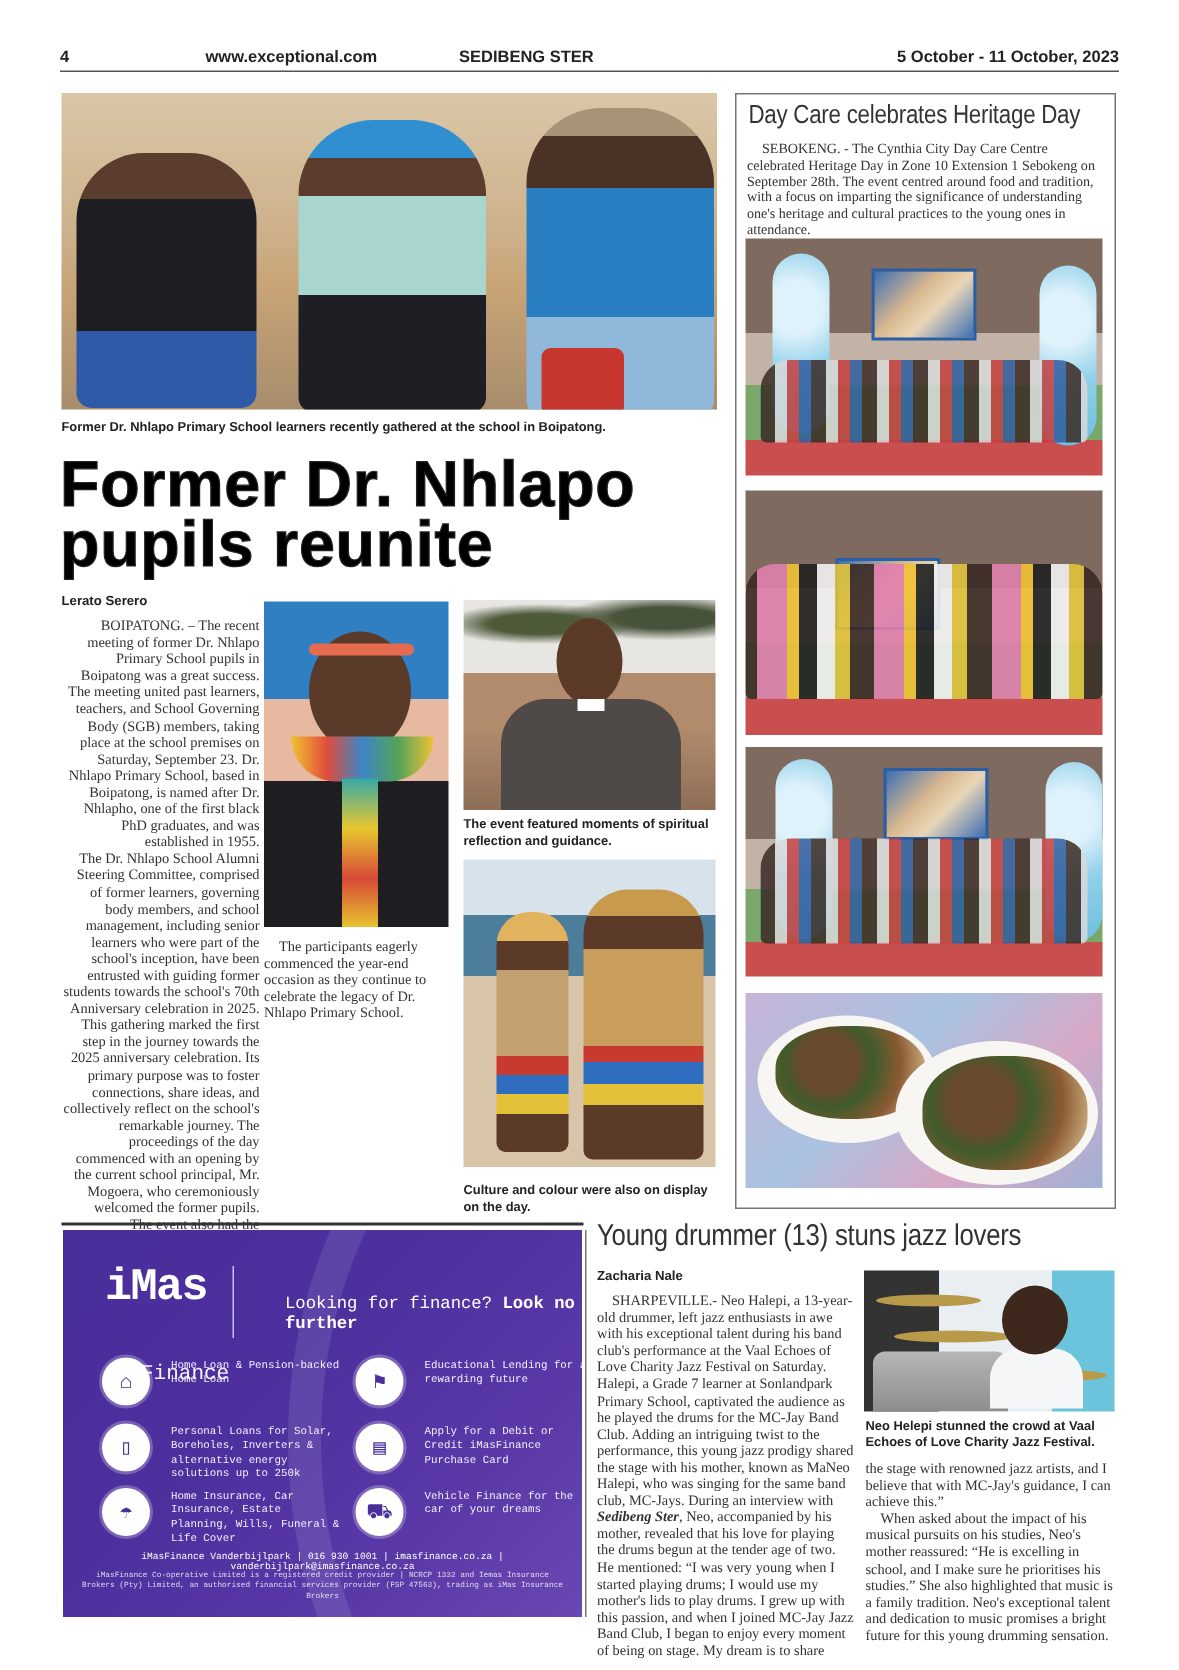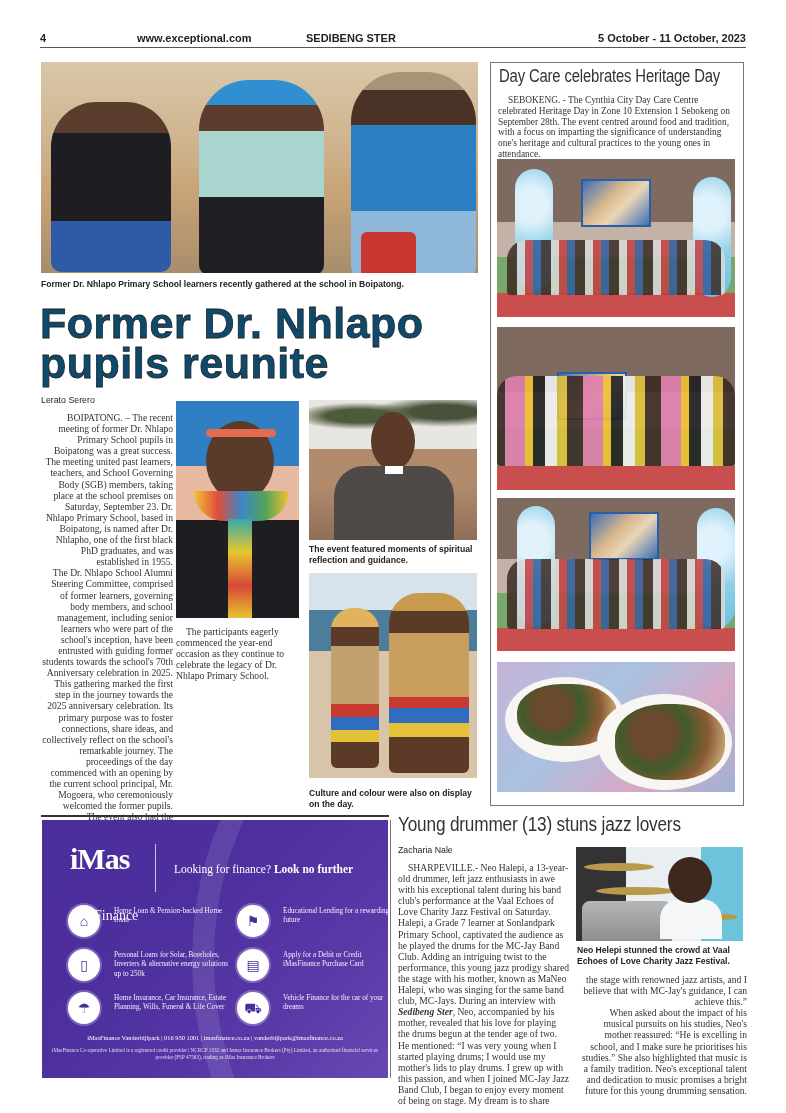--- a/index.html
+++ b/index.html
@@ -50,41 +50,41 @@
   .ph-drum { background: linear-gradient(90deg,#333 0 30%,#e8eef2 30% 75%,#6cc4dc 75%); }
   .ph-drum .cym { position:absolute; height:8px; border-radius:50%; background:#b99a4a; }
   .ph-drum .kit { position:absolute; left:6px; bottom:0; width:90px; height:40px; background: linear-gradient(180deg,#b6b6b6,#8d8d8d); border-radius:8px 8px 0 0; }
   .ph-drum .boy { position:absolute; left:92px; top:10px; width:44px; height:46px; border-radius:50%; background:#3e281d; }
   .ph-drum .shirt { position:absolute; left:84px; top:52px; width:62px; height:40px; border-radius:20px 20px 0 0; background:#f4f6f7; }
 
   
   .cap { position:absolute; font-family: "Liberation Sans", sans-serif; font-weight: bold; font-size: 8.6px; line-height: 11px; color: #222; }
 
   
-  .h1 { position:absolute; left:40px; top:303px; width:440px; font-family: "Liberation Sans", sans-serif; font-weight: 900; font-size: 43px; line-height: 40px; letter-spacing: 0.5px; color: #0c4a6e; -webkit-text-stroke: 0.8px #242424; }
-  .byline { position:absolute; font-family: "Liberation Sans", sans-serif; font-weight: normal; font-size: 8.8px; color: #222; }
+  .h1 { position:absolute; left:40px; top:303px; width:440px; font-family: "Liberation Sans", sans-serif; font-weight: 900; font-size: 43px; line-height: 40px; letter-spacing: 0.5px; color: #000000; -webkit-text-stroke: 0.8px #242424; }
+  .byline { position:absolute; font-family: "Liberation Sans", sans-serif; font-weight: bold; font-size: 8.8px; color: #222; }
 
   .col-text { position:absolute; font-size: 9.6px; line-height: 11.1px; color: #333; text-align: left; }
   .col-text p { text-indent: 10px; }
 
   
   .dc-box { position:absolute; left:490px; top:62px; width:254px; height:744px; border: 1px solid #777; }
   .dc-title { position:absolute; left:499px; top:66px; font-family: "Liberation Sans", sans-serif; font-weight: normal; font-size: 17.5px; color: #333; transform: scaleX(0.85); transform-origin: left; letter-spacing: -0.2px; }
   .jazz-title { position:absolute; left:398px; top:813px; font-family: "Liberation Sans", sans-serif; font-size: 20px; color: #333; transform: scaleX(0.86); transform-origin: left; letter-spacing: -0.2px; }
 
   .rule-v { position:absolute; background:#777; width:1px; }
   .rule-h { position:absolute; background:#333; height:2px; }
 
   
-  .ad { position:absolute; left:42px; top:820px; width:346px; height:258px; background: linear-gradient(135deg,#4a2e9a 0%,#4d2f9e 40%,#5b3aa8 75%,#6a48b3 100%); overflow:hidden; font-family: Liberation Serif, serif; color:#fff; }
+  .ad { position:absolute; left:42px; top:820px; width:346px; height:258px; background: linear-gradient(135deg,#4a2e9a 0%,#4d2f9e 40%,#5b3aa8 75%,#6a48b3 100%); overflow:hidden; font-family: Liberation Mono, monospace; color:#fff; }
   .ad .swoosh { position:absolute; left:150px; top:-120px; width:360px; height:520px; border-radius:50%; border: 22px solid rgba(255,255,255,0.10); }
   .ad .logo-i { position:absolute; left:28px; top:22px; font-size:30px; font-weight:bold; letter-spacing:-1px; }
   .ad .logo-f { position:absolute; left:52px; top:55px; font-size:14px; font-weight:normal; opacity:.95;margin-top:33px; }
   .ad .divider { position:absolute; left:113px; top:24px; width:1px; height:48px; background: rgba(255,255,255,0.7); }
-  .ad .tag { position:absolute; left:132px; top:43px; font-size:11.5px; }
+  .ad .tag { position:absolute; left:148px; top:43px; font-size:11.5px; }
   .ad .tag b { font-weight:bold; }
   .ad .svc { position:absolute; width:160px; height:36px; }
   .ad .svc .ic { position:absolute; left:0; top:0; width:32px; height:32px; border-radius:50%; background:#fff; border:2px solid rgba(255,255,255,0.5); box-shadow: 0 0 0 2px rgba(255,255,255,0.25); color:#4a2e9a; font-size:14px; text-align:center; line-height:30px; }
   .ad .svc .tx { position:absolute; left:46px; top:2px; font-size:7.2px; line-height:9.4px; color:#f2efff; width:115px; }
   .ad .contact { position:absolute; left:0; width:100%; top:214px; text-align:center; font-size:6.4px; color:#fff; }
   .ad .legal { position:absolute; left:10px; width:326px; top:227px; text-align:center; font-size:5.2px; line-height:7px; color: rgba(255,255,255,0.8); }
 </style>
 </head>
 <body>
 
@@ -184,21 +184,21 @@
 <div class="photo ph-drum" style="left:576px; top:847px; width:167px; height:94px;">
   <div class="cym" style="left:8px; top:16px; width:70px;"></div>
   <div class="cym" style="left:20px; top:40px; width:80px;"></div>
   <div class="cym" style="left:92px; top:66px; width:70px;"></div>
   <div class="kit"></div>
   <div class="shirt"></div>
     <div class="boy"></div>
 </div>
 <div class="cap" style="left:577px; top:945px; width:175px;">Neo Helepi stunned the crowd at Vaal Echoes of Love Charity Jazz Festival.</div>
 
-<div class="col-text" style="left:577px; top:974px; width:170px;text-align:right;">
+<div class="col-text" style="left:577px; top:974px; width:170px;">
   <p style="text-indent:0">the stage with renowned jazz artists, and I believe that with MC-Jay's guidance, I can achieve this.”</p>
   <p>When asked about the impact of his musical pursuits on his studies, Neo's mother reassured: “He is excelling in school, and I make sure he prioritises his studies.” She also highlighted that music is a family tradition. Neo's exceptional talent and dedication to music promises a bright future for this young drumming sensation.</p>
 </div>
 
 <div class="ad">
   <div class="swoosh"></div>
   <div class="logo-i">iMas</div>
   <div class="logo-f">Finance</div>
   <div class="divider"></div>
   <div class="tag">

